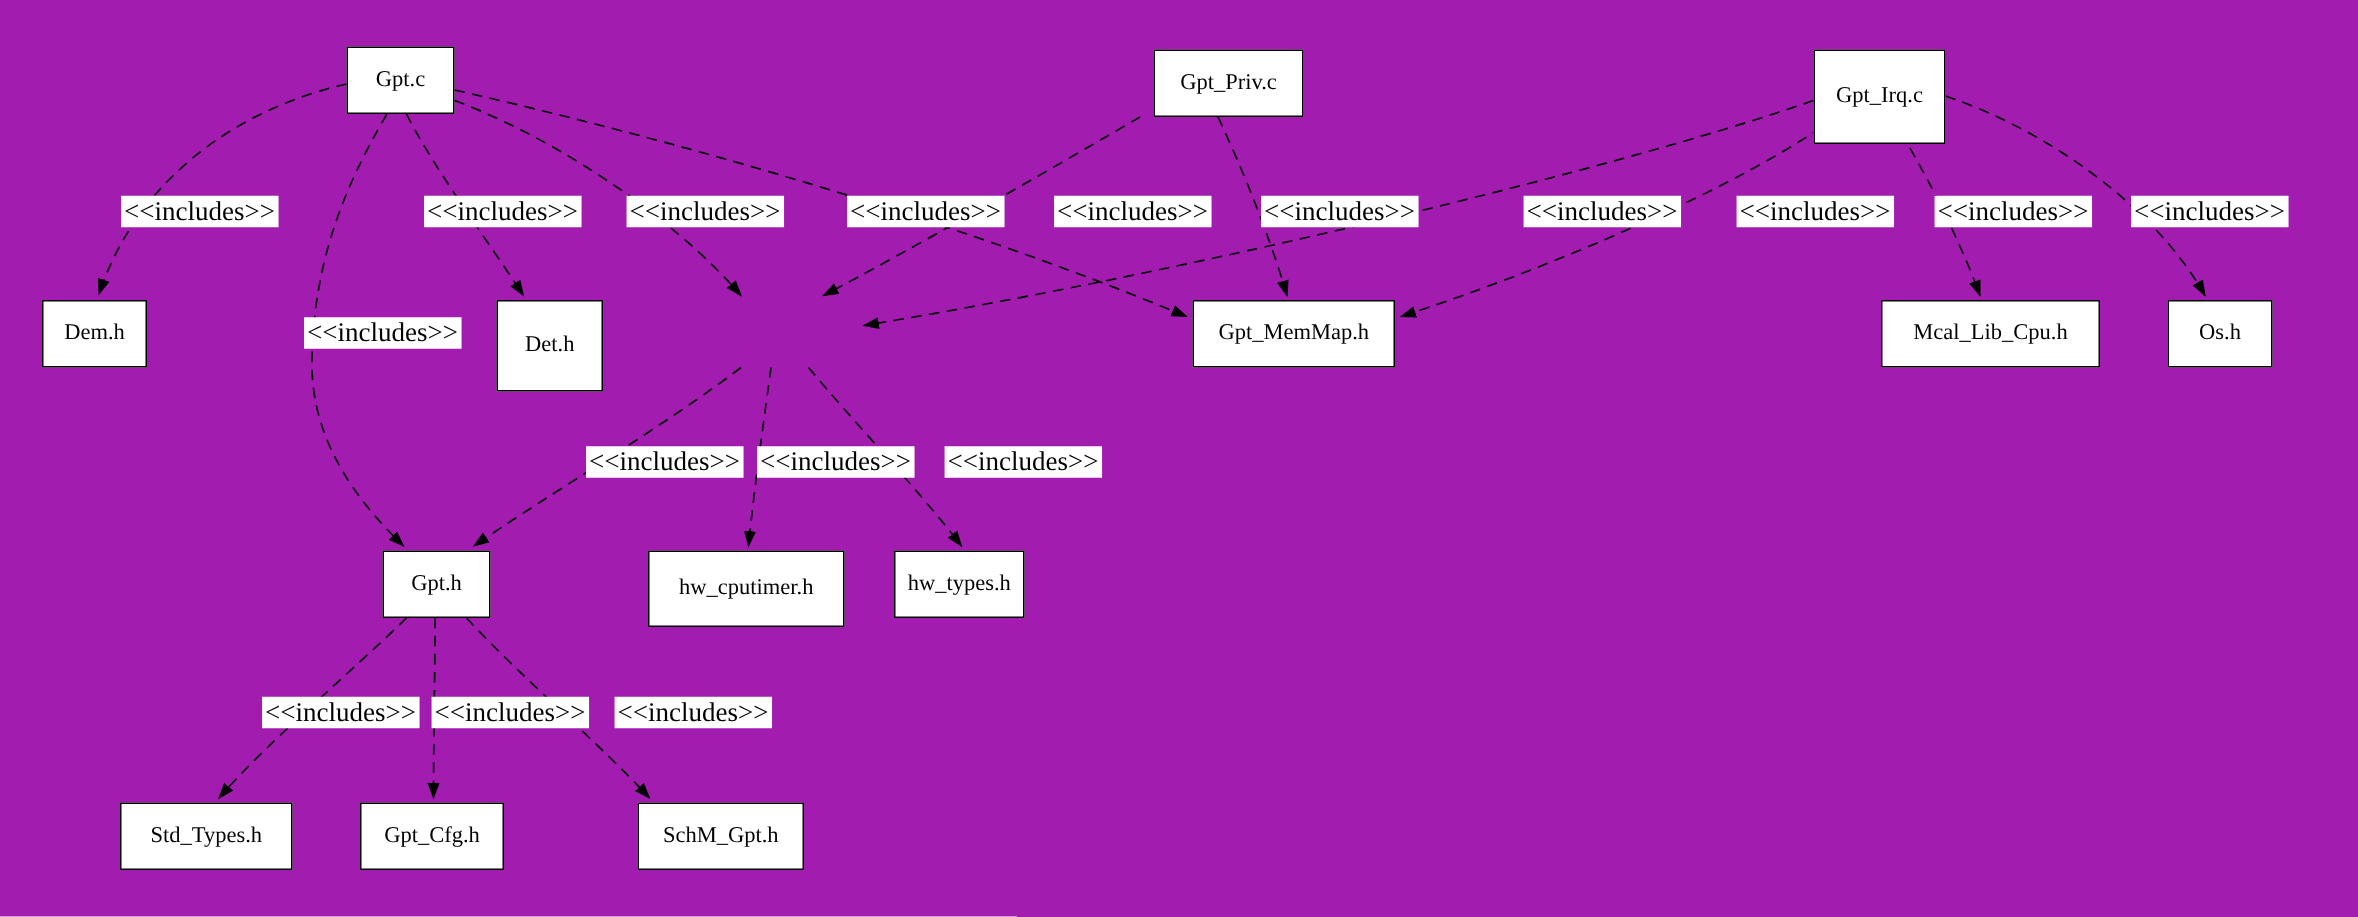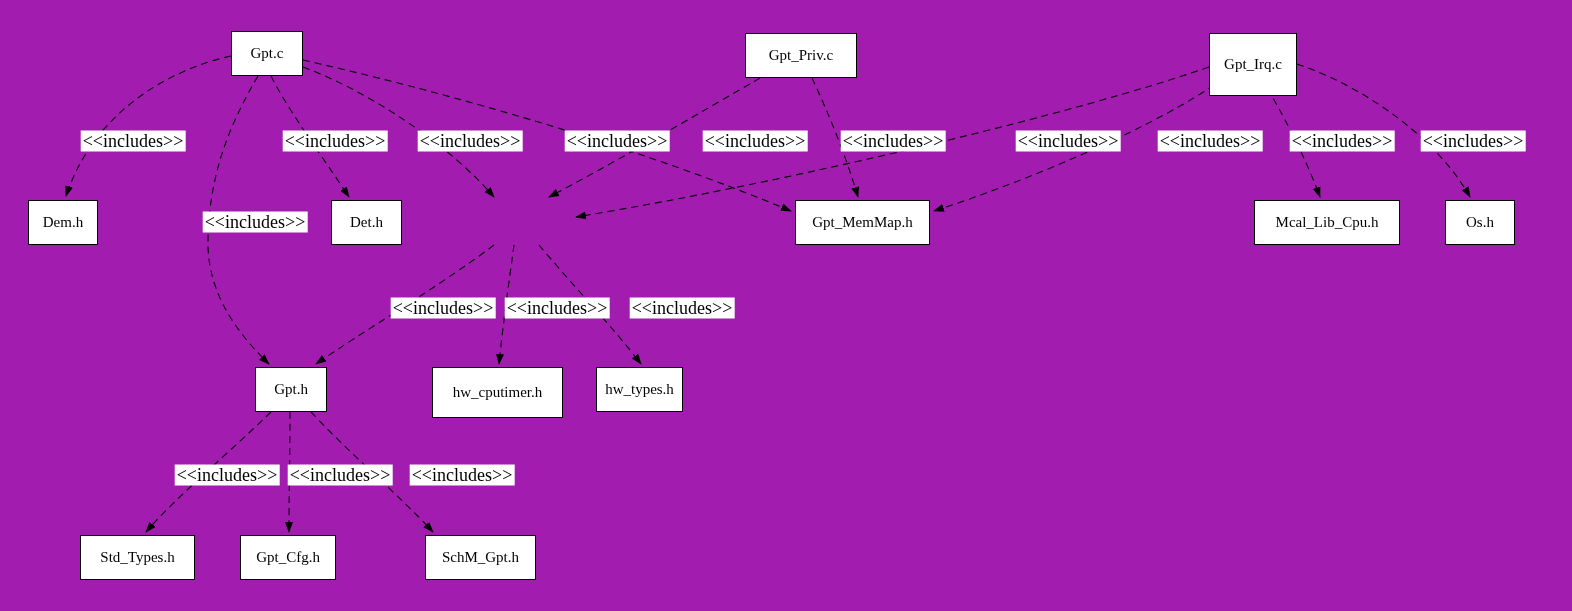--- a/index.html
+++ b/index.html
@@ -70,24 +70,24 @@
       <path d="M 1261 78 C 1282 112, 1305 156, 1320 197" class="edge" marker-end="url(#arrow)"></path>
       <path d="M 1297 64 C 1368 88, 1438 140, 1470 197" class="edge" marker-end="url(#arrow)"></path>
       <path d="M 494 245 C 440 286, 362 332, 316 364" class="edge" marker-end="url(#arrow)"></path>
       <path d="M 514 245 C 509 282, 503 324, 499 364" class="edge" marker-end="url(#arrow)"></path>
       <path d="M 539 245 C 568 280, 612 326, 641 364" class="edge" marker-end="url(#arrow)"></path>
       <path d="M 271 412 C 232 450, 176 497, 146 532" class="edge" marker-end="url(#arrow)"></path>
       <path d="M 290 412 C 290 450, 289 494, 289 532" class="edge" marker-end="url(#arrow)"></path>
       <path d="M 311 412 C 346 450, 401 497, 433 532" class="edge" marker-end="url(#arrow)"></path>
     </svg>
     <div class="node" style="left: 231px; top: 31px; width: 72px; height: 45px;">Gpt.c</div>
-    <div class="node" style="left: 745px; top: 33px; width: 112px; height: 45px;">Gpt_Priv.c</div>
+    <div class="node" style="left: 769px; top: 33px; width: 100px; height: 45px;">Gpt_Priv.c</div>
     <div class="node" style="left: 1209px; top: 33px; width: 88px; height: 63px;">Gpt_Irq.c</div>
     <div class="node" style="left: 28px; top: 200px; width: 70px; height: 45px;">Dem.h</div>
-    <div class="node" style="left: 331px; top: 200px; width: 71px; height: 45px;">Det.h</div>
+    <div class="node" style="left: 331px; top: 200px; width: 71px; height: 61px;">Det.h</div>
     <div class="node" style="left: 795px; top: 200px; width: 135px; height: 45px;">Gpt_MemMap.h</div>
     <div class="node" style="left: 1254px; top: 200px; width: 146px; height: 45px;">Mcal_Lib_Cpu.h</div>
     <div class="node" style="left: 1445px; top: 200px; width: 70px; height: 45px;">Os.h</div>
     <div class="node" style="left: 255px; top: 367px; width: 72px; height: 45px;">Gpt.h</div>
     <div class="node" style="left: 432px; top: 367px; width: 131px; height: 51px;">hw_cputimer.h</div>
     <div class="node" style="left: 596px; top: 367px; width: 87px; height: 45px;">hw_types.h</div>
     <div class="node" style="left: 80px; top: 535px; width: 115px; height: 45px;">Std_Types.h</div>
     <div class="node" style="left: 240px; top: 535px; width: 96px; height: 45px;">Gpt_Cfg.h</div>
     <div class="node" style="left: 385px; top: 535px; width: 111px; height: 45px; margin-left: 40px;">SchM_Gpt.h</div>
     <div class="elabel" style="left: 133px; top: 141px;">&lt;&lt;includes&gt;&gt;</div>

